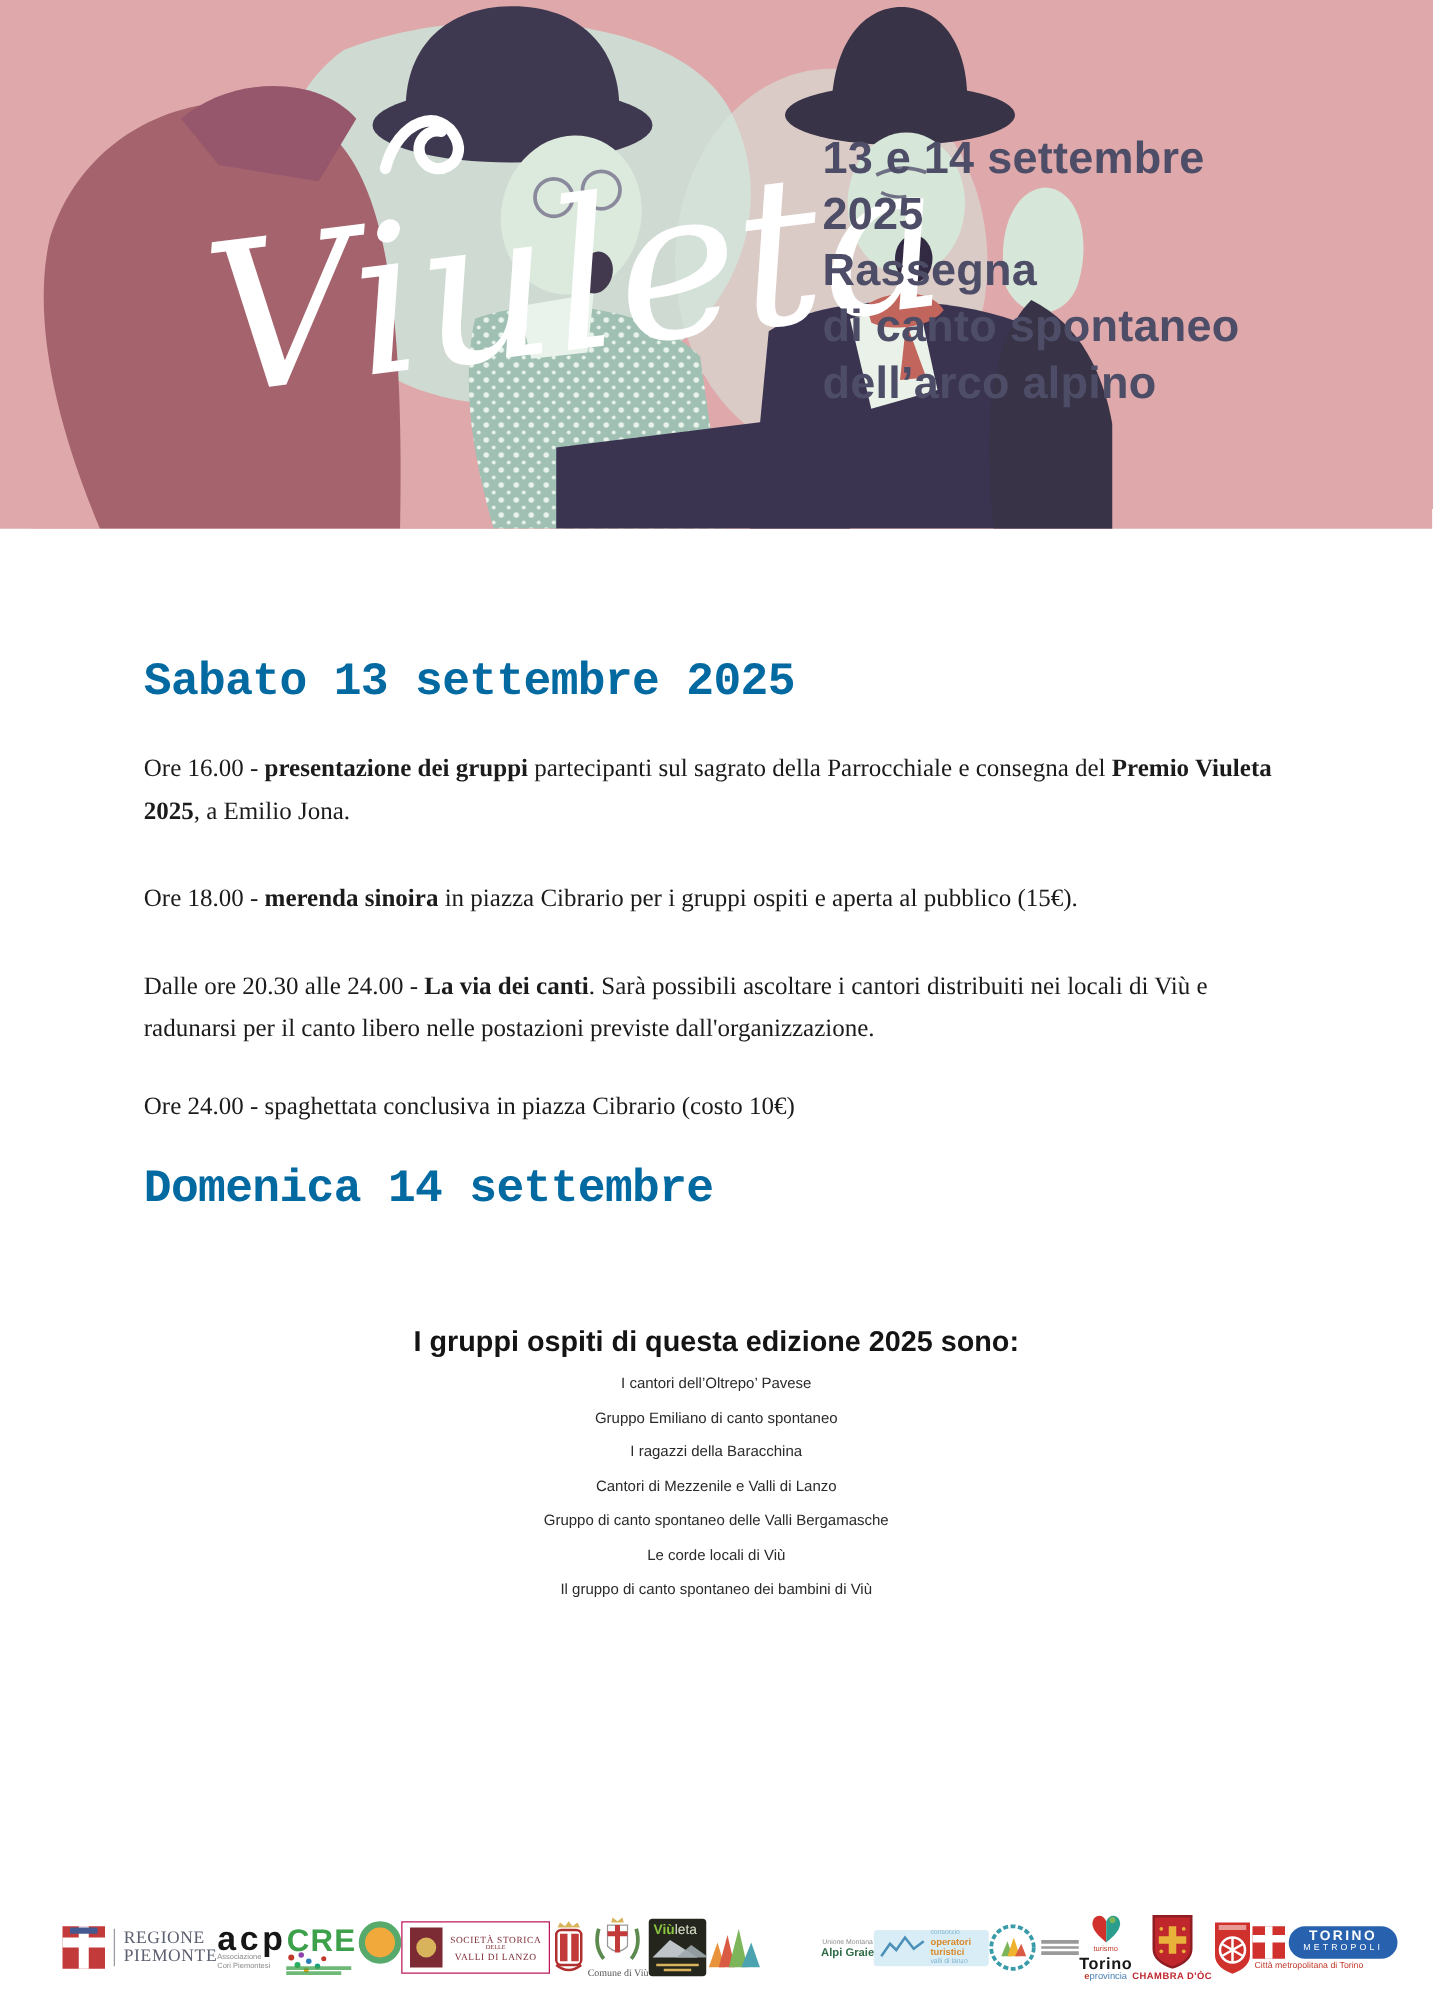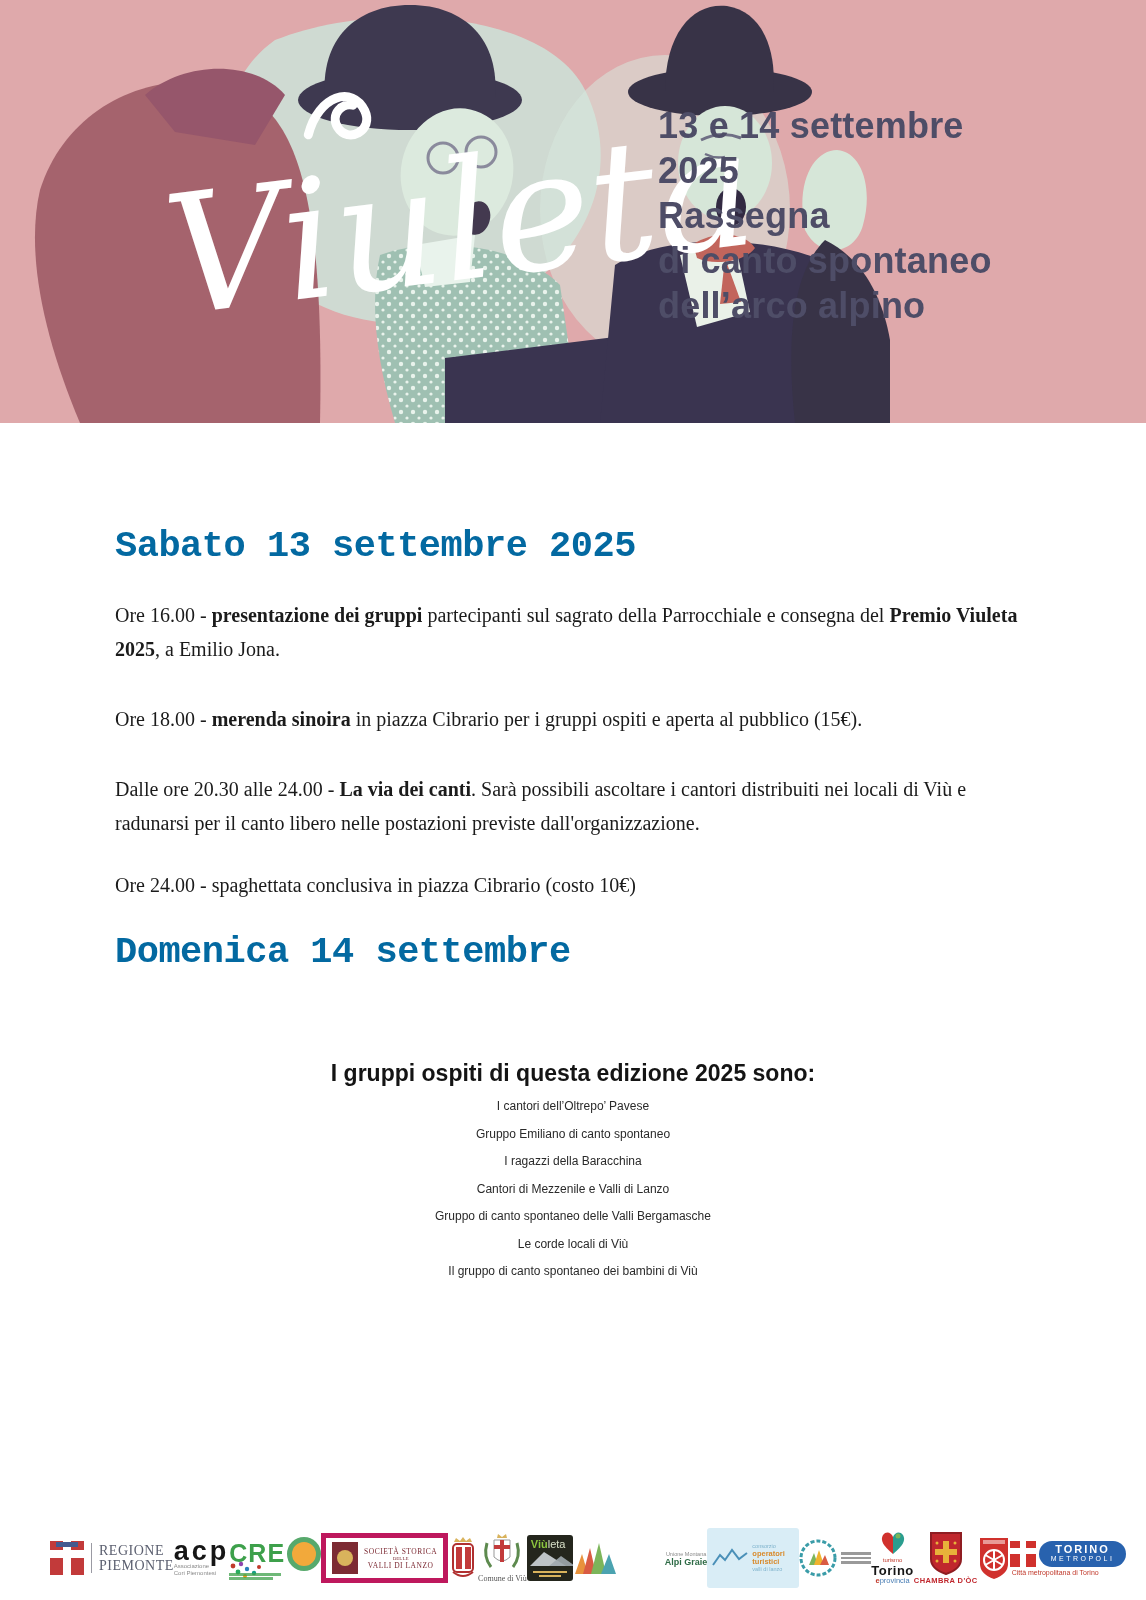--- a/index.html
+++ b/index.html
@@ -58,21 +58,21 @@
   
   .creo-row{display:flex;align-items:center;}
   .creo-txt{font-size:25px;font-weight:800;color:#3da04b;letter-spacing:1px;}
   .creo-o{width:24px;height:24px;border-radius:50%;background:#f2a93b;
           border:5px solid #57a96c;margin-left:2px;box-sizing:content-box;}
   .creo-cap{margin-top:2px;}
   .creo-cap i{display:block;height:3px;background:#3da04b;opacity:.75;margin-top:1px;}
   .creo-b1{width:52px;}.creo-b2{width:44px;}
 
   
-  .ssvl{border:5px solid #be185d;background:#fff;padding:4px 6px;display:flex;align-items:center;}
+  .ssvl{border:1px solid #be185d;background:#fff;padding:4px 6px;display:flex;align-items:center;}
   .ssvl-em{width:26px;height:32px;background:#7c2a33;display:flex;align-items:center;justify-content:center;}
   .ssvl-dot{width:16px;height:16px;border-radius:50%;background:#d9b35c;}
   .ssvl-text{margin-left:6px;font-family:"Liberation Serif",serif;color:#7c2a33;text-align:center;}
   .ssvl-l1{font-size:7.5px;letter-spacing:0.5px;}
   .ssvl-l2{font-size:5px;}
   .ssvl-l3{font-size:7.5px;letter-spacing:0.5px;}
 
   
   .cap-serif{font-family:"Liberation Serif",serif;color:#555;}
 
@@ -94,21 +94,21 @@
   .vsm-bars i{display:block;height:2px;background:#d9b35c;margin:2px auto 0;}
   .vsm-bars .b1{width:34px;}.vsm-bars .b2{width:22px;}
 
   
   .alpig{gap:48px;}
   .alpig-cap{text-align:center;margin-top:1px;}
   .alpig-t1{font-size:5.5px;color:#8a8a8a;line-height:6px;}
   .alpig-t2{font-size:9px;font-weight:700;color:#2e6b46;line-height:10px;}
 
   
-  .cons-box{width:92px;height:60px;background:#d9edf6;border-radius:3px;display:flex;
+  .cons-box{width:92px;height:29px;background:#d9edf6;border-radius:3px;display:flex;
             align-items:center;padding:0 5px;box-sizing:border-box;}
   .cons-text{margin-left:4px;line-height:7px;}
   .cons-t-light{font-size:5.5px;color:#7fb3cc;}
   .cons-t-bold{font-size:7.5px;font-weight:700;color:#d98a2b;line-height:8px;}
 
   
   .distr-bars{margin-left:4px;}
   .distr-bars i{display:block;width:30px;height:2.5px;background:#9a9a9a;margin:2px 0;}
 
   

